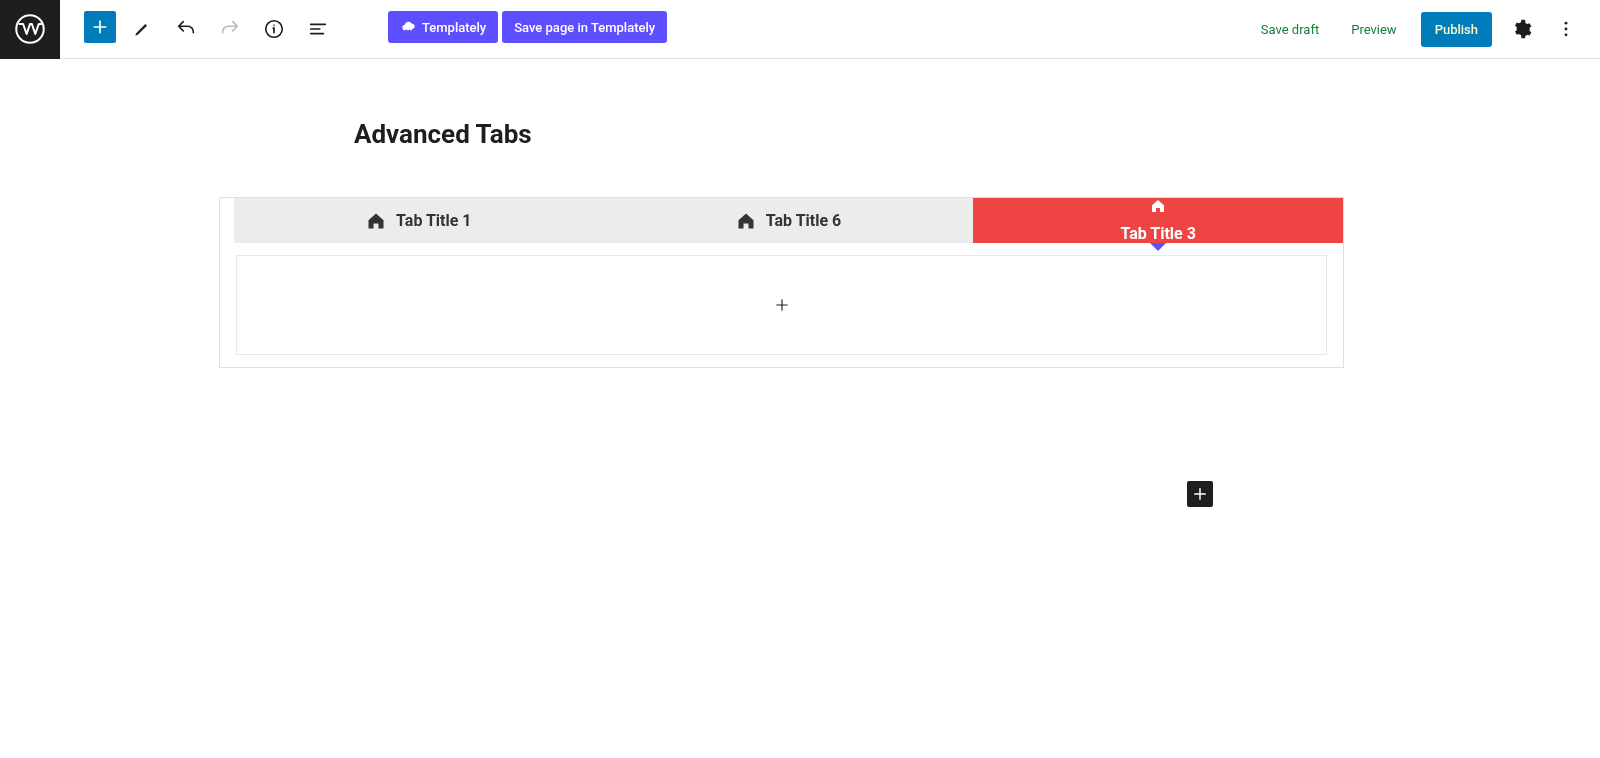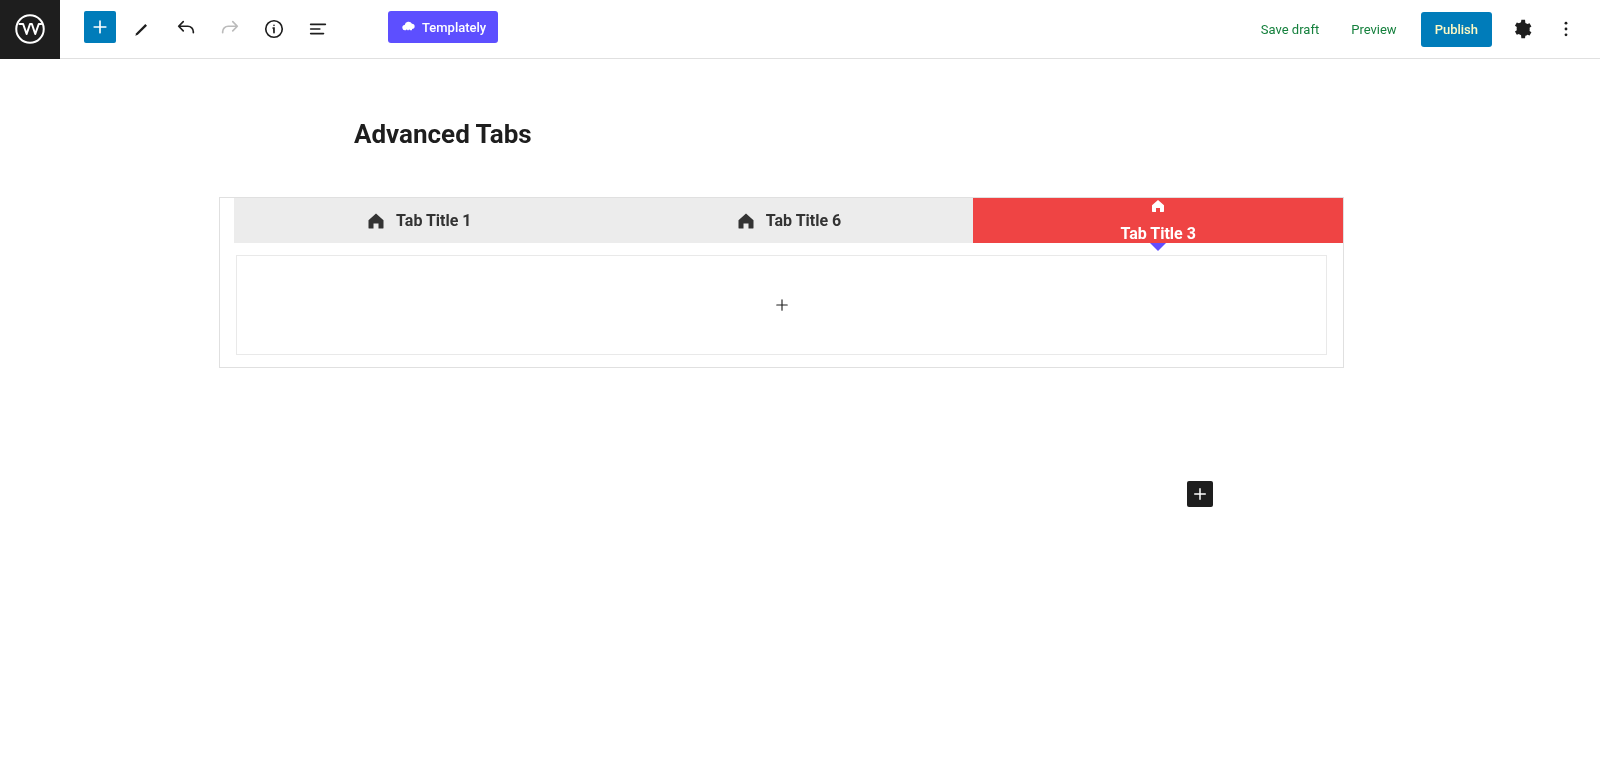--- a/index.html
+++ b/index.html
@@ -240,20 +240,23 @@
     <div class="templately-group">
       <div class="templately-btn">
         <svg width="16" height="16" viewBox="0 0 24 24">
             <path d="M18 15a4 4 0 000-8 6 6 0 00-11 2 4 4 0 001 8h10z" fill="#fff"></path>
             <circle cx="10" cy="17" r="1.2" fill="#5d4fff"></circle>
             <circle cx="14" cy="17" r="1.2" fill="#5d4fff"></circle>
             <circle cx="12" cy="19" r="1.2" fill="#5d4fff"></circle>
           </svg>
         <span>Templately</span>
       </div>
+      <div class="templately-btn">
+        <span>Save page in Templately</span>
+      </div>
     </div>
   </div>
   <div class="toolbar-right">
     <span class="link-btn">Save draft</span>
     <span class="link-btn">Preview</span>
     <span class="publish-btn">Publish</span>
     <div class="icon-btn">
       <svg width="22" height="22" viewBox="0 0 24 24">
           <path d="M12 8a4 4 0 100 8 4 4 0 000-8zm8.4 4a6.5 6.5 0 00-.13-1.3l2-1.56-2-3.46-2.35.95a6.6 6.6 0 00-2.24-1.3L15.3 2h-4l-.38 2.53c-.82.3-1.58.74-2.24 1.3l-2.35-.95-2 3.46 2 1.56A6.5 6.5 0 006.2 12c0 .44.05.88.13 1.3l-2 1.56 2 3.46 2.35-.95c.66.56 1.42 1 2.24 1.3L11.3 22h4l.38-2.53c.82-.3 1.58-.74 2.24-1.3l2.35.95 2-3.46-2-1.56c.08-.42.13-.86.13-1.3z" fill="#1e1e1e"></path>
         </svg>

